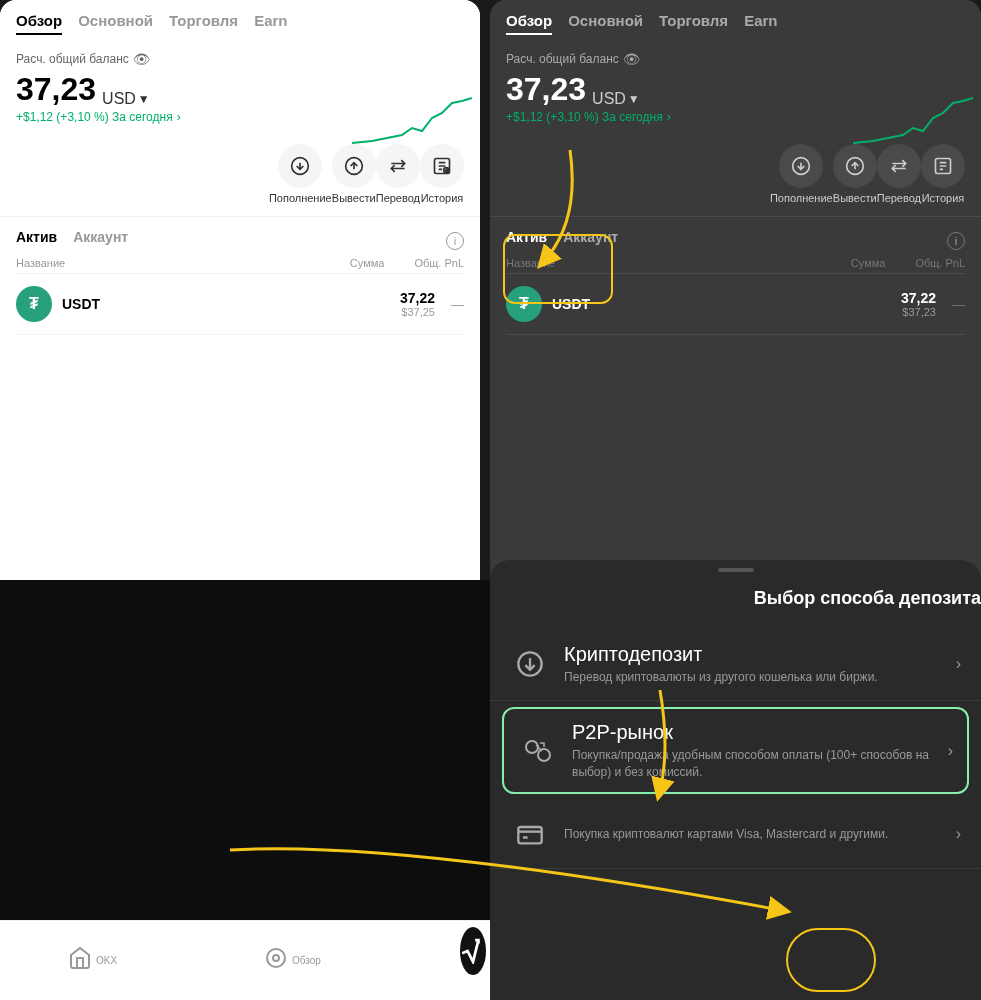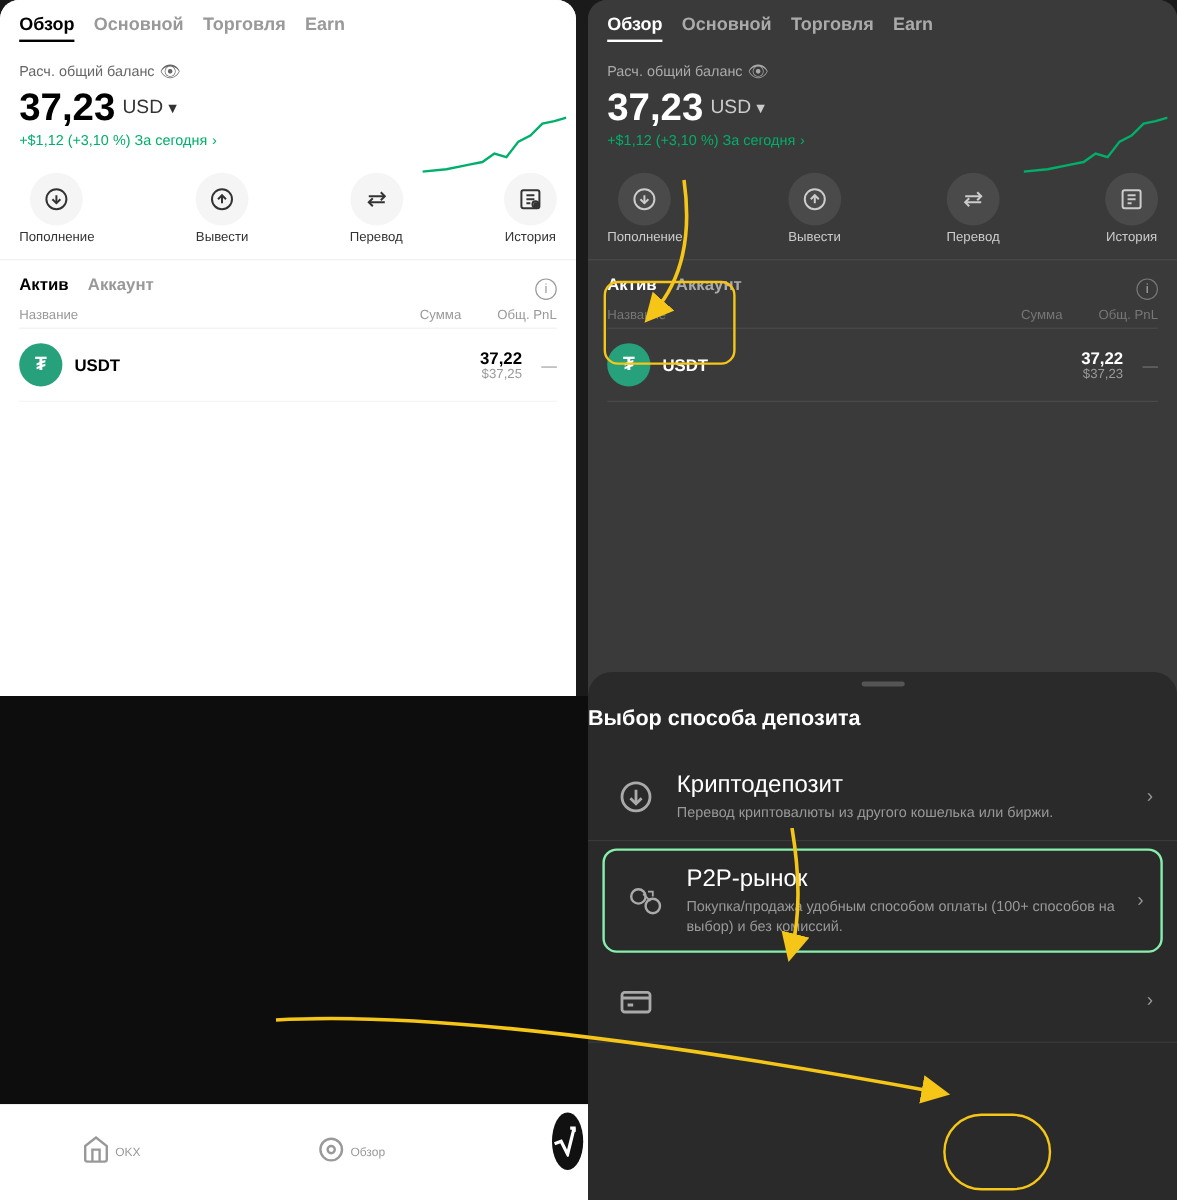--- a/index.html
+++ b/index.html
@@ -61,21 +61,21 @@
       display: flex;
       align-items: center;
       gap: 4px;
       margin-bottom: 4px;
     }
     .balance-amount {
       font-size: 32px;
       font-weight: 700;
       color: #000;
       display: flex;
-      align-items: center;
+      align-items: flex-end;
       gap: 6px;
     }
     .balance-currency {
       font-size: 16px;
       font-weight: 500;
       color: #333;
       display: flex;
       align-items: center;
       gap: 2px;
     }
@@ -89,21 +89,21 @@
     }
     .chart-area {
       position: absolute;
       right: 8px; top: 50px;
       width: 120px; height: 60px;
     }
 
     
     .actions-row {
       display: flex;
-      justify-content: space-between;
+      justify-content: flex-end;
       padding: 8px 16px 12px;
       border-bottom: 1px solid #f0f0f0;
     }
     .action-btn {
       display: flex;
       flex-direction: column;
       align-items: center;
       gap: 4px;
       cursor: pointer;
     }
@@ -211,21 +211,21 @@
     .sheet-handle {
       width: 36px; height: 4px;
       background: #555;
       border-radius: 2px;
       margin: 0 auto 16px;
     }
     .sheet-title {
       font-size: 18px;
       font-weight: 700;
       color: #fff;
-      text-align: left;
+      text-align: right;
       margin-bottom: 20px;
     }
     .deposit-option {
       display: flex;
       align-items: center;
       padding: 14px 20px;
       border-bottom: 1px solid #3a3a3a;
       cursor: pointer;
       position: relative;
     }
@@ -609,20 +609,21 @@
 
   <div class="deposit-option not-highlighted">
     <div class="deposit-option-icon">
       <svg width="28" height="28" viewBox="0 0 24 24" fill="none" stroke="#aaa" stroke-width="2">
         <rect x="2" y="6" width="20" height="14" rx="2"></rect>
         <line x1="2" y1="10" x2="22" y2="10"></line>
         <line x1="6" y1="15" x2="10" y2="15"></line>
       </svg>
     </div>
     <div class="deposit-option-text">
+      <div class="deposit-option-desc">Покупка криптовалют картами Visa, Mastercard и другими.</div>
     </div>
     <span class="deposit-option-arrow">›</span>
   </div>
 </div>
 
 <div class="wallet-highlight"></div>
 
 <div class="bottom-nav">
   <div class="nav-item">
     <div class="nav-item-icon">

